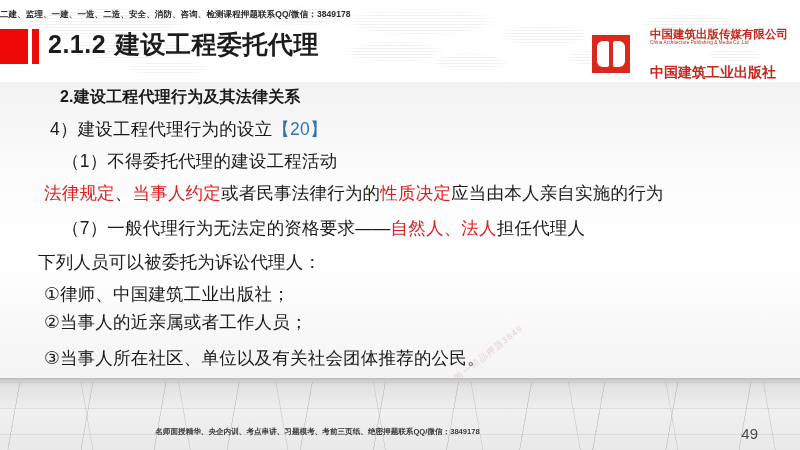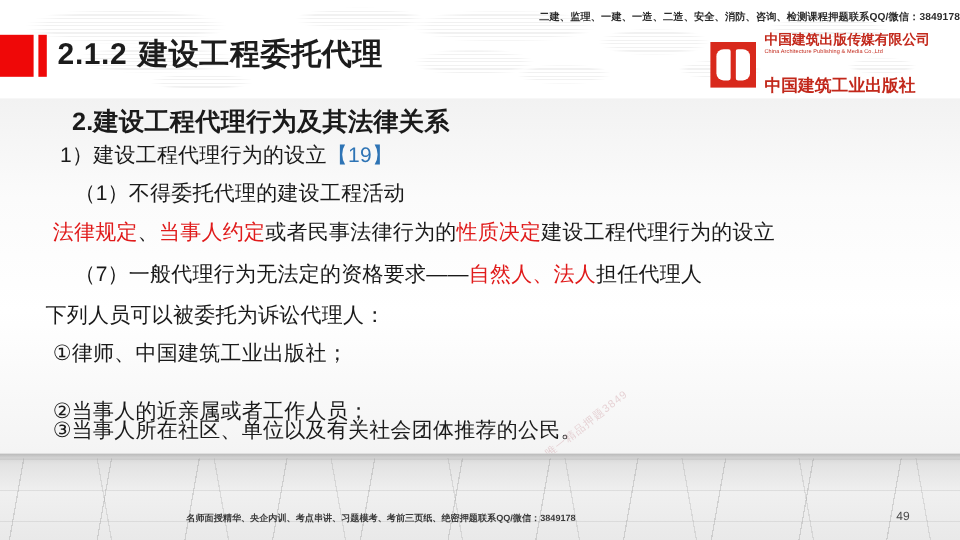--- a/index.html
+++ b/index.html
@@ -59,21 +59,21 @@
       radial-gradient(ellipse 65px 16px at 545px 35px, #000 55%, transparent 72%),
       radial-gradient(ellipse 48px 12px at 600px 58px, #000 55%, transparent 72%),
       radial-gradient(ellipse 70px 14px at 690px 24px, #000 55%, transparent 72%),
       radial-gradient(ellipse 40px 10px at 735px 55px, #000 55%, transparent 72%);
   }
 
   .promo-banner {
     position: absolute;
     left: 0; top: 9px;
     width: 800px;
-    text-align: right;
+    text-align: left;
     font-size: 8.5px;
     font-weight: bold;
     color: #2b2b2b;
     letter-spacing: 0.1px;
     white-space: nowrap;
   }
 
   .accent-block-wide {
     position: absolute;
     left: 0; top: 29px;
@@ -97,21 +97,21 @@
     white-space: nowrap;
   }
   .slide-title .num { margin-right: 9px; margin-top: 45px; }
 
   
   .logo-wrap {
     position: absolute;
     left: 592px; top: 28px;
     display: flex;
     align-items: center;
-    gap: 7px;
+    gap: 20px;
   }
   .logo-mark {
     position: relative;
     width: 38px; height: 38px;
     background: #d8291c;
     flex: none;
   }
   .logo-mark .book-l,
   .logo-mark .book-r {
     position: absolute;
@@ -164,21 +164,21 @@
     left: 0; top: 0;
     width: 800px;
   }
   .line {
     position: absolute;
     white-space: nowrap;
     color: #1a1a1a;
     font-size: 17.5px;
     letter-spacing: 0.2px;
   }
-  .line.bold { font-weight: bold; font-size: 21px; }
+  .line.bold { font-weight: bold; font-size: 16px; }
   .red { color: #e01b1b; }
   .blue { color: #2e74b5; }
 
   
   .floor {
     position: absolute;
     left: 0; top: 378px;
     width: 800px; height: 72px;
     background: linear-gradient(to bottom, #cfcfcf 0%, #e2e2e2 12%, #f0f0f0 45%, #e9e9e9 100%);
     overflow: hidden;
@@ -201,21 +201,21 @@
     width: 635px;
     text-align: center;
     font-size: 7.6px;
     font-weight: bold;
     color: #3a3a3a;
     white-space: nowrap;
   }
   .page-number {
     position: absolute;
     right: 42px; top: 47px;
-    font-size: 10px;
+    font-size: 15px;
     color: #4a4a4a;
   }
 </style>
 </head>
 <body>
 
 <div id="slide">
 
   <div class="header">
     <div class="map-texture"></div>
@@ -244,38 +244,38 @@
   </div>
 
   <div class="body-area">
     <div class="body-watermark">唯一精品押题3849</div>
 
     <div class="content">
 
       <div class="line bold" style="left:60px; top:5px;">2.建设工程代理行为及其法律关系</div>
 
       <div class="line" style="left:50px; top:35px;">
-        <span>1）建设工程代理行为的设立</span><span class="blue">【19】</span>
+        <span>4）建设工程代理行为的设立</span><span class="blue">【20】</span>
       </div>
 
       <div class="line" style="left:62px; top:67px;">（1）不得委托代理的建设工程活动</div>
 
       <div class="line" style="left:44px; top:99px;">
-        <span class="red">法律规定</span><span>、</span><span class="red">当事人约定</span><span>或者民事法律行为的</span><span class="red">性质决定</span><span>建设工程代理行为的设立</span>
+        <span class="red">法律规定</span><span>、</span><span class="red">当事人约定</span><span>或者民事法律行为的</span><span class="red">性质决定</span><span>应当由本人亲自实施的行为</span>
       </div>
 
       <div class="line" style="left:62px; top:134px;">
         <span>（7）一般代理行为无法定的资格要求——</span><span class="red">自然人、法人</span><span>担任代理人</span>
       </div>
 
       <div class="line" style="left:38px; top:168px;">下列人员可以被委托为诉讼代理人：</div>
 
       <div class="line" style="left:44px; top:200px;">①律师、中国建筑工业出版社；</div>
 
-      <div class="line" style="left:44px; top:248px;">②当事人的近亲属或者工作人员；</div>
+      <div class="line" style="left:44px; top:228px;">②当事人的近亲属或者工作人员；</div>
 
       <div class="line" style="left:44px; top:264px;">③当事人所在社区、单位以及有关社会团体推荐的公民。</div>
 
     </div>
   </div>
 
   <div class="floor">
     <div class="floor-top-edge"></div>
     <div class="floor-grid"></div>
     <div class="footer-note">名师面授精华、央企内训、考点串讲、习题模考、考前三页纸、绝密押题联系QQ/微信：3849178</div>

